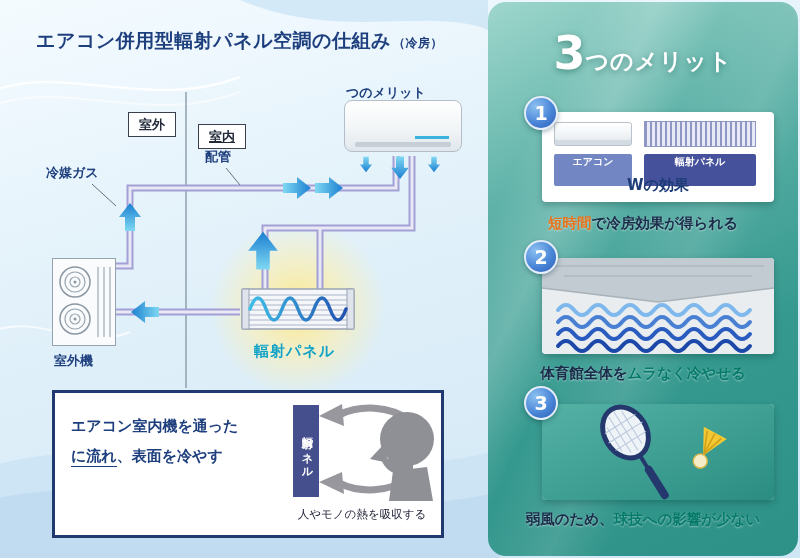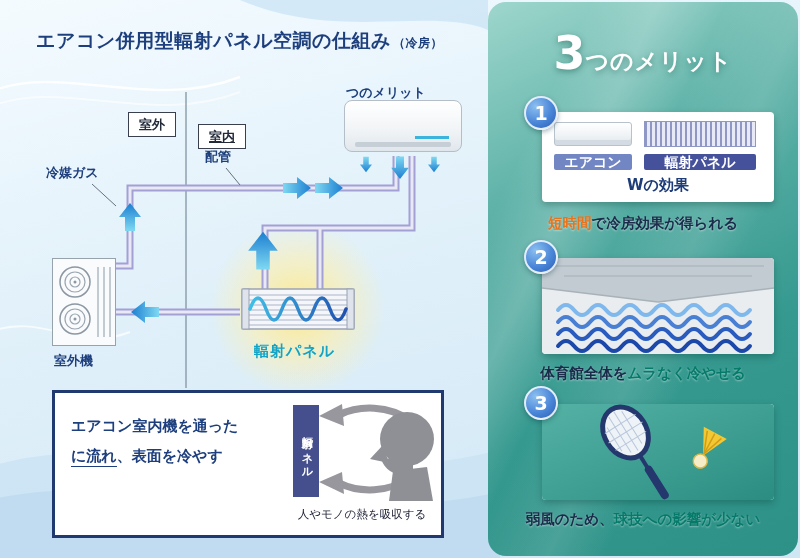--- a/index.html
+++ b/index.html
@@ -63,22 +63,22 @@
     box-shadow:0 3px 7px rgba(0,50,45,.30);overflow:hidden;background:#fff;}
   .card1{top:110px;height:90px;}
   .card2{top:256px;height:96px;}
   .card3{top:402px;height:96px;}
 
   .mini-ac{position:absolute;left:12px;top:10px;width:78px;height:24px;border-radius:3px;
     background:linear-gradient(180deg,#ffffff,#eef2f5 60%,#dde4e9);border:1px solid #b8c2cc;
     box-shadow:inset 0 -5px 0 #d4dbe2;box-sizing:border-box;}
   .mini-panel{position:absolute;left:102px;top:9px;width:112px;height:26px;
     background:repeating-linear-gradient(90deg,#8f97c4 0 2px,#e7eaf6 2px 5px);border:1px solid #8f97c4;box-sizing:border-box;}
-  .badge{position:absolute;top:42px;height:16px;line-height:16px;border-radius:2px;
-    font-size:14px;font-weight:bold;color:#fff;text-align:center;}
+  .badge{position:absolute;top:42px;height:32px;line-height:16px;border-radius:2px;
+    font-size:10px;font-weight:bold;color:#fff;text-align:center;}
   .badge-ac{left:12px;width:78px;background:#7186c2;}
   .badge-panel{left:102px;width:112px;background:#45519a;}
   .w-effect{position:absolute;left:0;right:0;bottom:7px;text-align:center;font-size:15px;font-weight:bold;color:#1d3c78;}
 
   .m-caption{position:absolute;left:0;right:0;text-align:center;z-index:3;
     font-size:14.5px;font-weight:bold;color:#1b2b4a;white-space:nowrap;text-shadow:0 1px 2px rgba(255,255,255,.45);}
   .cap1{top:212px;} .cap2{top:362px;} .cap3{top:508px;}
   .hl-orange{color:#e8731c;}
   .hl-teal{color:#067a6a;}
 </style>

